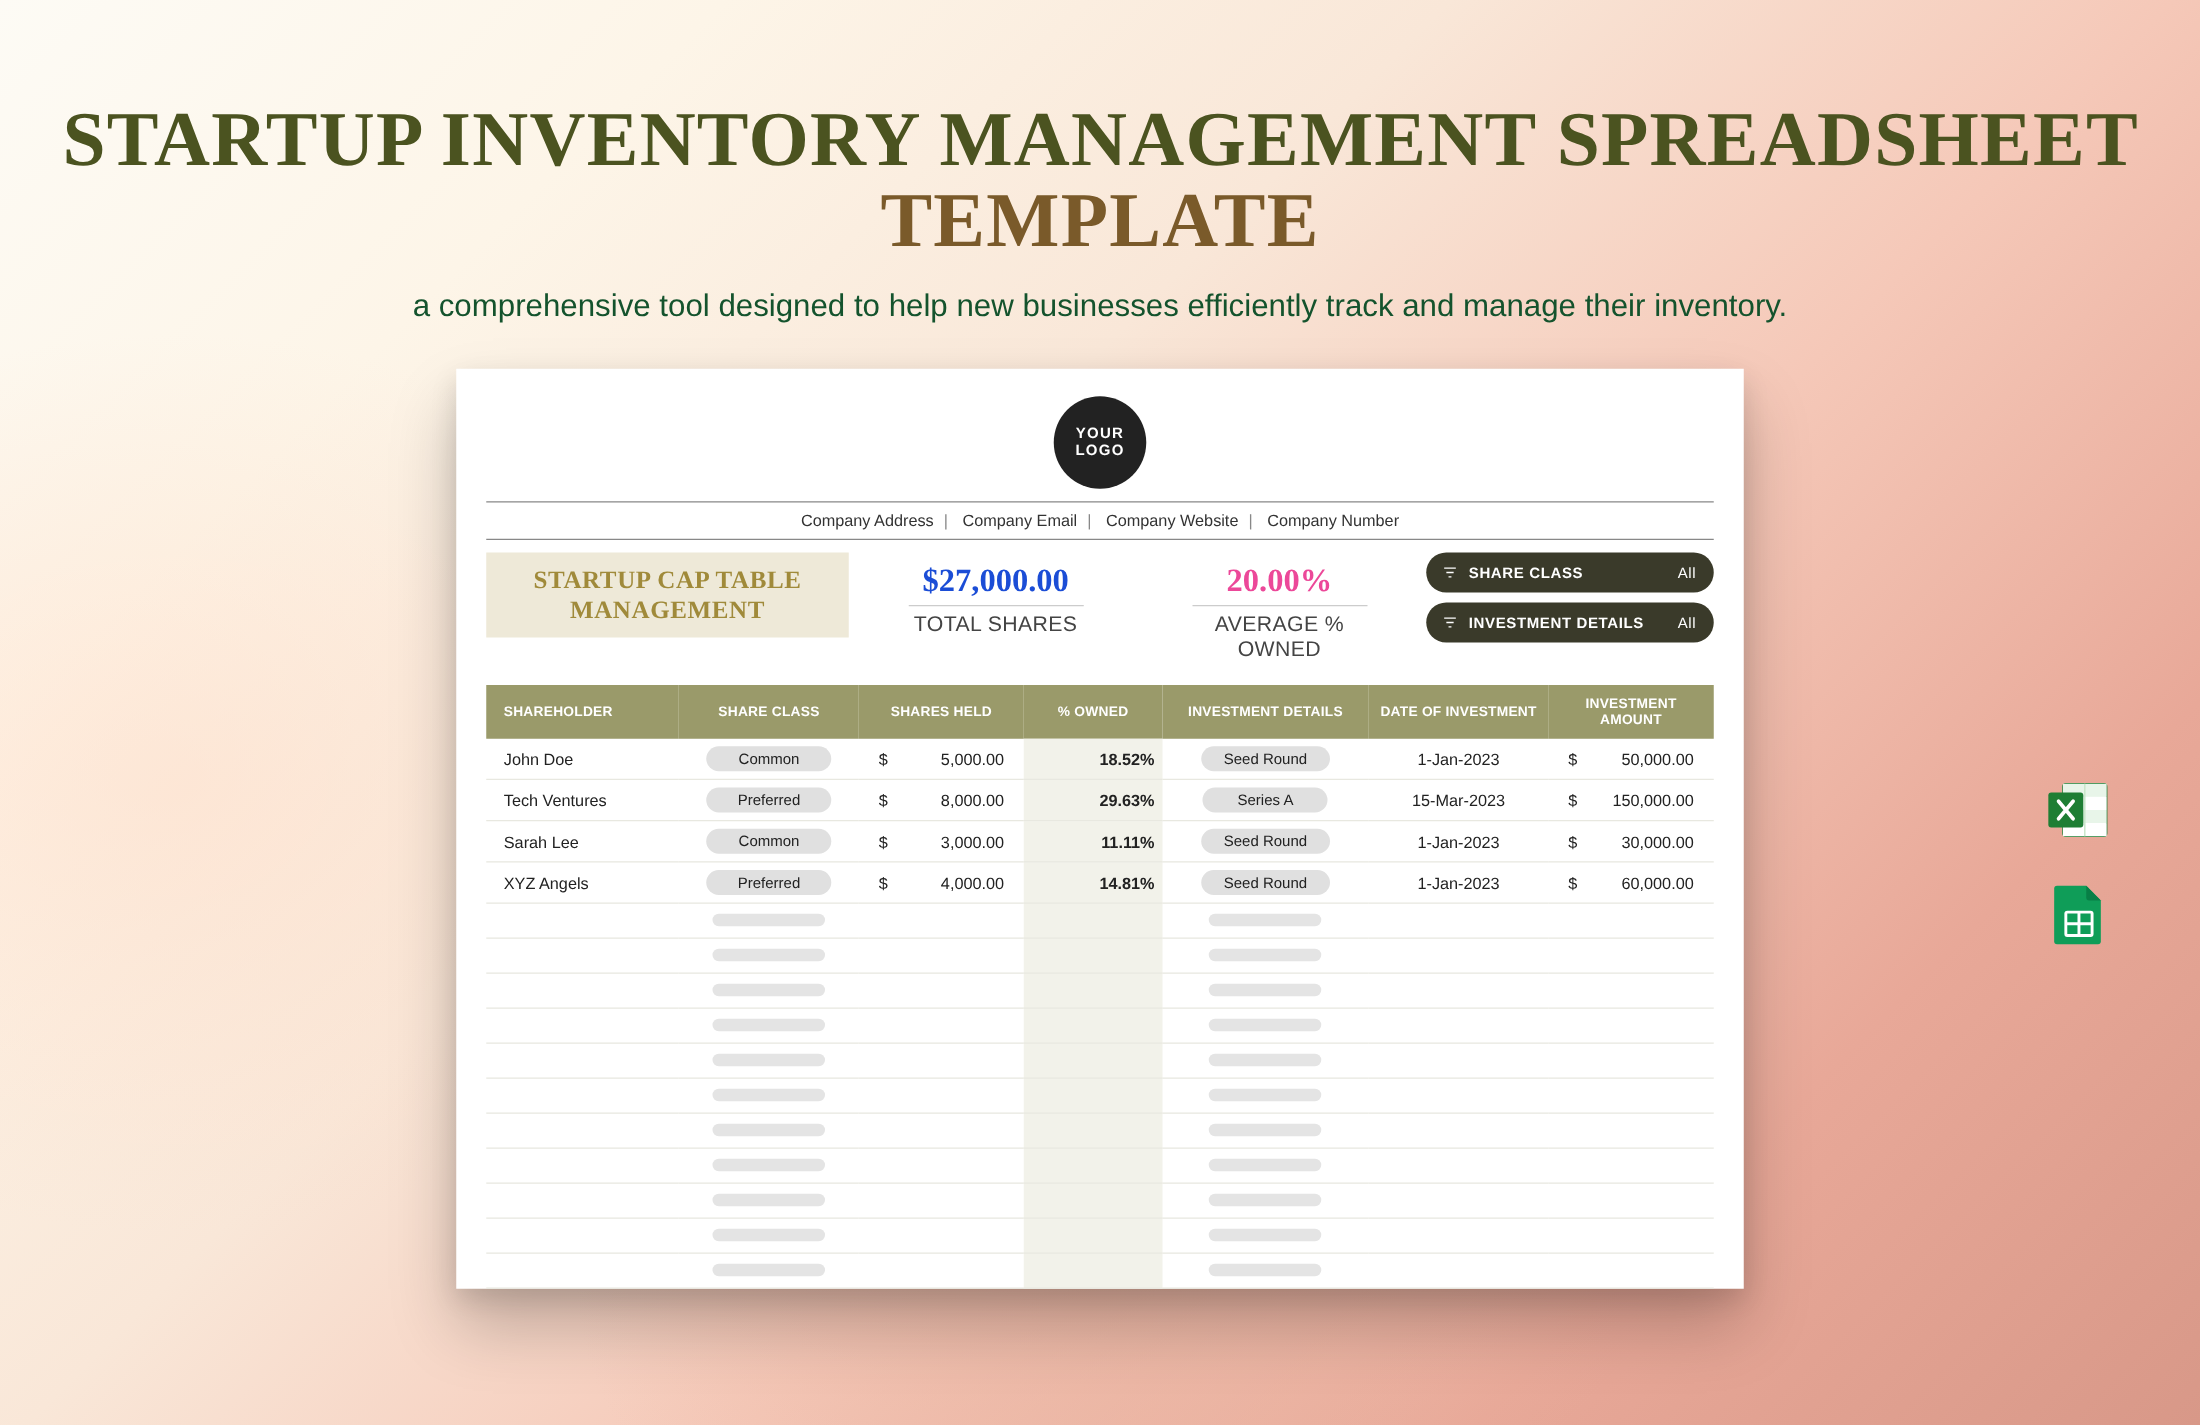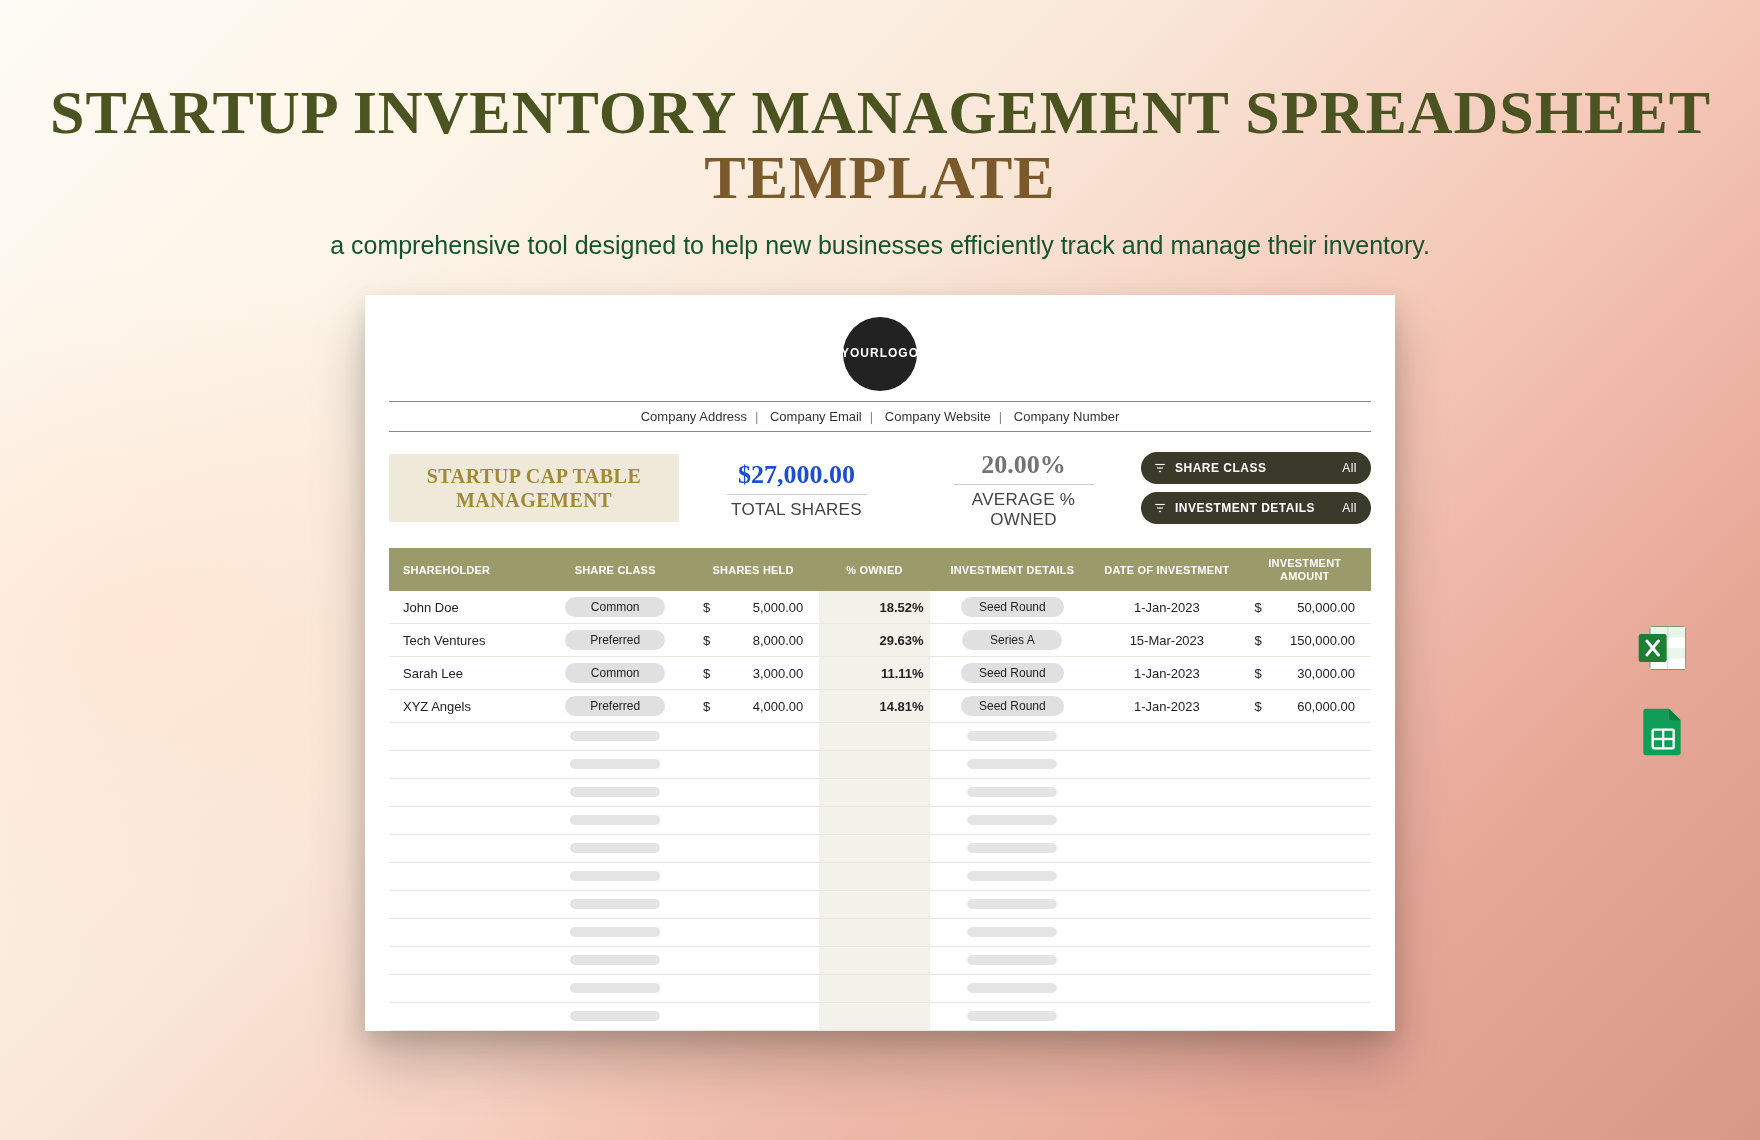--- a/index.html
+++ b/index.html
@@ -46,42 +46,42 @@
   background: #fff;
   box-shadow: 0 30px 50px rgba(0,0,0,0.22), 0 8px 20px rgba(0,0,0,0.12);
   padding: 22px 24px 0;
 }
 .logo-circle {
   width: 74px; height: 74px;
   border-radius: 50%;
   background: #222;
   color: #fff;
   display: flex;
-  flex-direction: row;
+  flex-direction: column;
   align-items: center;
   justify-content: center;
   margin: 0 auto 10px;
   font-size: 12px;
   font-weight: 700;
   letter-spacing: 1px;
   line-height: 1.15;
 }
 .company-meta {
   text-align: center;
   font-size: 13px;
   color: #333;
   border-top: 1px solid #888;
   border-bottom: 1px solid #888;
   padding: 7px 0;
   margin-bottom: 10px;
 }
 .company-meta span.sep { margin: 0 8px; color: #888; }
 .summary-row {
   display: flex;
-  align-items: center;
+  align-items: flex-start;
   gap: 8px;
   margin-bottom: 14px;
 }
 .cap-title {
   background: #eee9d8;
   flex: 0 0 290px;
   display: flex;
   align-items: center;
   justify-content: center;
   text-align: center;
@@ -97,21 +97,21 @@
   flex: 1;
   text-align: center;
   padding: 8px 0 4px;
 }
 .metric-value {
   font-family: Georgia, serif;
   font-weight: 700;
   font-size: 26px;
 }
 .metric-value.blue { color: #1b4dd6; }
-.metric-value.olive { color: #737373; }
+.metric-value.olive { color: #ec4899; }
 .metric-label {
   font-size: 17px;
   color: #444;
   margin-top: 4px;
   letter-spacing: 0.3px;
   border-top: 1px solid #ccc;
   padding-top: 5px;
   width: 140px;
   margin-left: auto;
   margin-right: auto;

